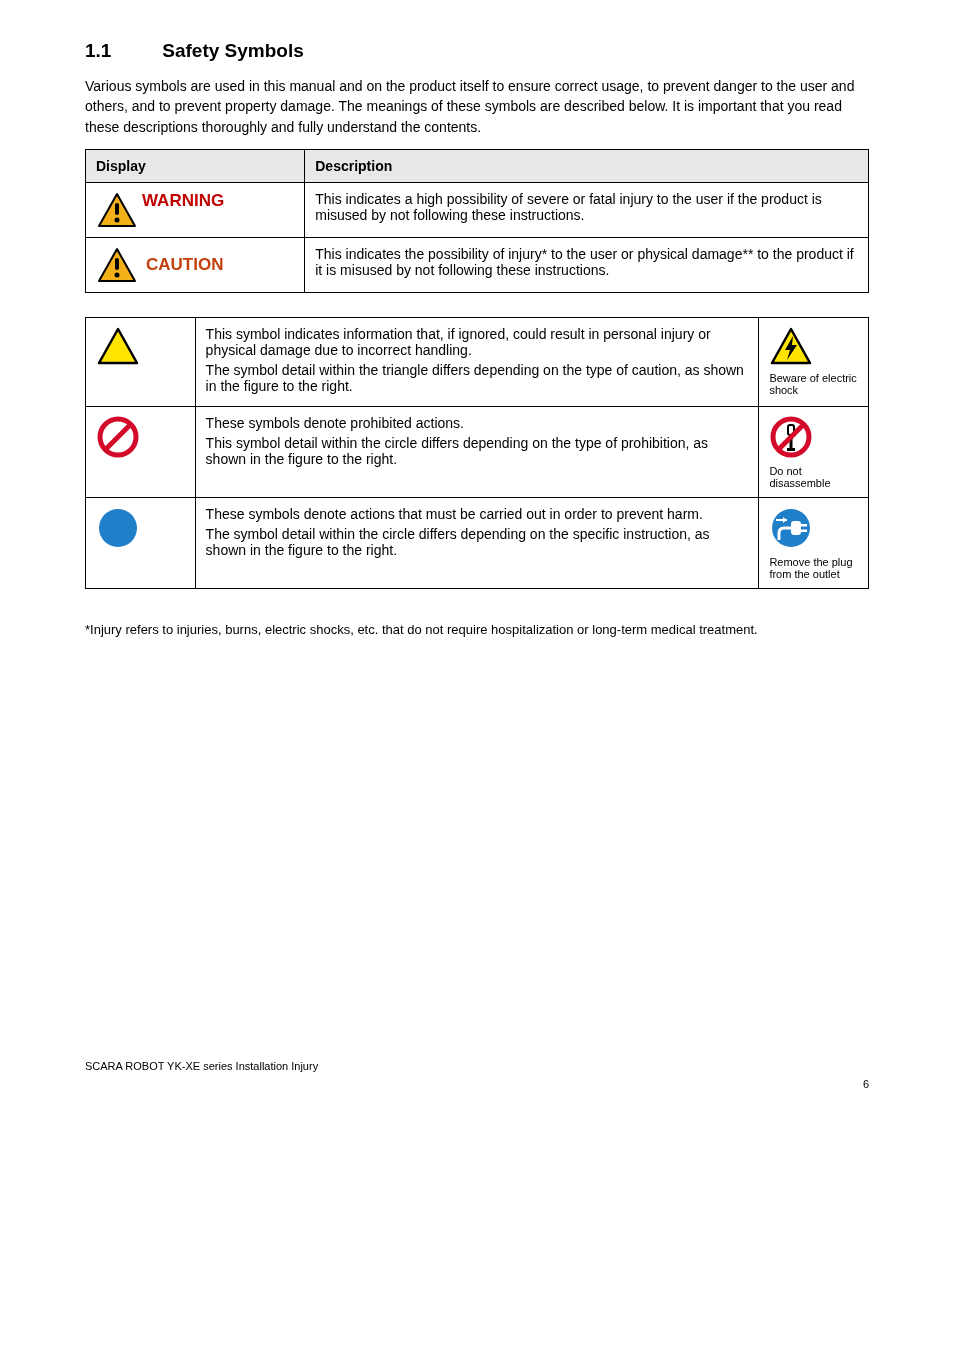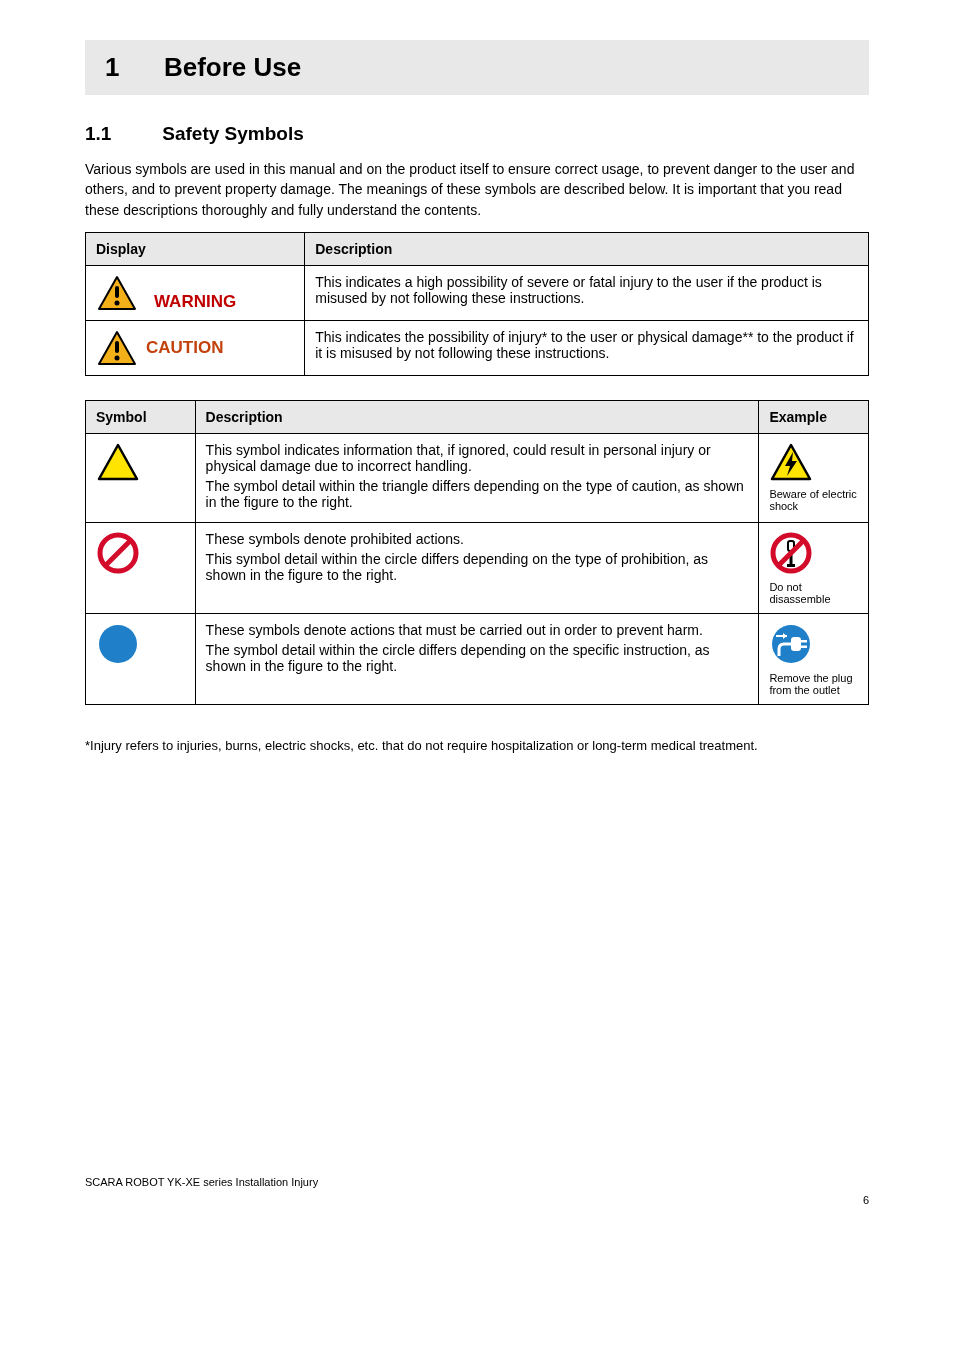--- a/index.html
+++ b/index.html
@@ -42,45 +42,41 @@
 
   .sym-caption { font-size: 11px; margin-top: 6px; }
   .footer-text { font-size: 11px; color: #000; margin-top: 420px; }
   .page-num { font-size: 11px; text-align: right; margin-top: 6px; }
 </style>
 </head>
 <body>
 
 <div class="page">
 
-  <div class="chapter-box">
-    <span class="chapter-num">1</span>
-    <span class="chapter-title">Before Use</span>
-  </div>
 
   <div class="section-heading">
     <span>1.1</span>
     <span>Safety Symbols</span>
   </div>
 
   <p class="body-text">Various symbols are used in this manual and on the product itself to ensure correct usage, to prevent danger to the user and others, and to prevent property damage. The meanings of these symbols are described below. It is important that you read these descriptions thoroughly and fully understand the contents.</p>
 
   <table class="t1">
     <colgroup>
         <col class="c1">
         <col class="c2">
       </colgroup>
     <tbody>
         <tr>
       <th>Display</th>
       <th>Description</th>
     </tr>
     <tr>
       <td class="sym-cell" style="text-align:left;">
-        <div style="display:flex;align-items:flex-end;gap:16px;">
+        <div style="display:flex;align-items:flex-start;gap:4px;">
           <span class="icon">
             <svg width="42" height="38" viewBox="0 0 42 38">
               <polygon points="21,3 39,35 3,35" fill="#f4b019" stroke="#000" stroke-width="2" stroke-linejoin="round"></polygon>
               <rect x="19" y="12" width="4" height="12" rx="2" fill="#000"></rect>
               <circle cx="21" cy="29" r="2.5" fill="#000"></circle>
             </svg>
           </span>
           <span style="font-weight:bold;font-size:17px;color:#c00000;">WARNING</span>
         </div>
       </td>
@@ -104,25 +100,20 @@
   </tbody>
     </table>
 
   <table class="t2">
     <colgroup>
         <col class="c1">
         <col class="c2">
         <col class="c3">
       </colgroup>
     <tbody>
-        <tr>
-      <th>Symbol</th>
-      <th>Description</th>
-      <th>Example</th>
-    </tr>
 
     <tr>
       <td class="sym-cell">
         <span class="icon">
           <svg width="44" height="40" viewBox="0 0 44 40">
             <polygon points="22,3 41,37 3,37" fill="#ffe400" stroke="#000" stroke-width="2.5" stroke-linejoin="round"></polygon>
           </svg>
         </span>
       </td>
       <td class="desc-cell">

